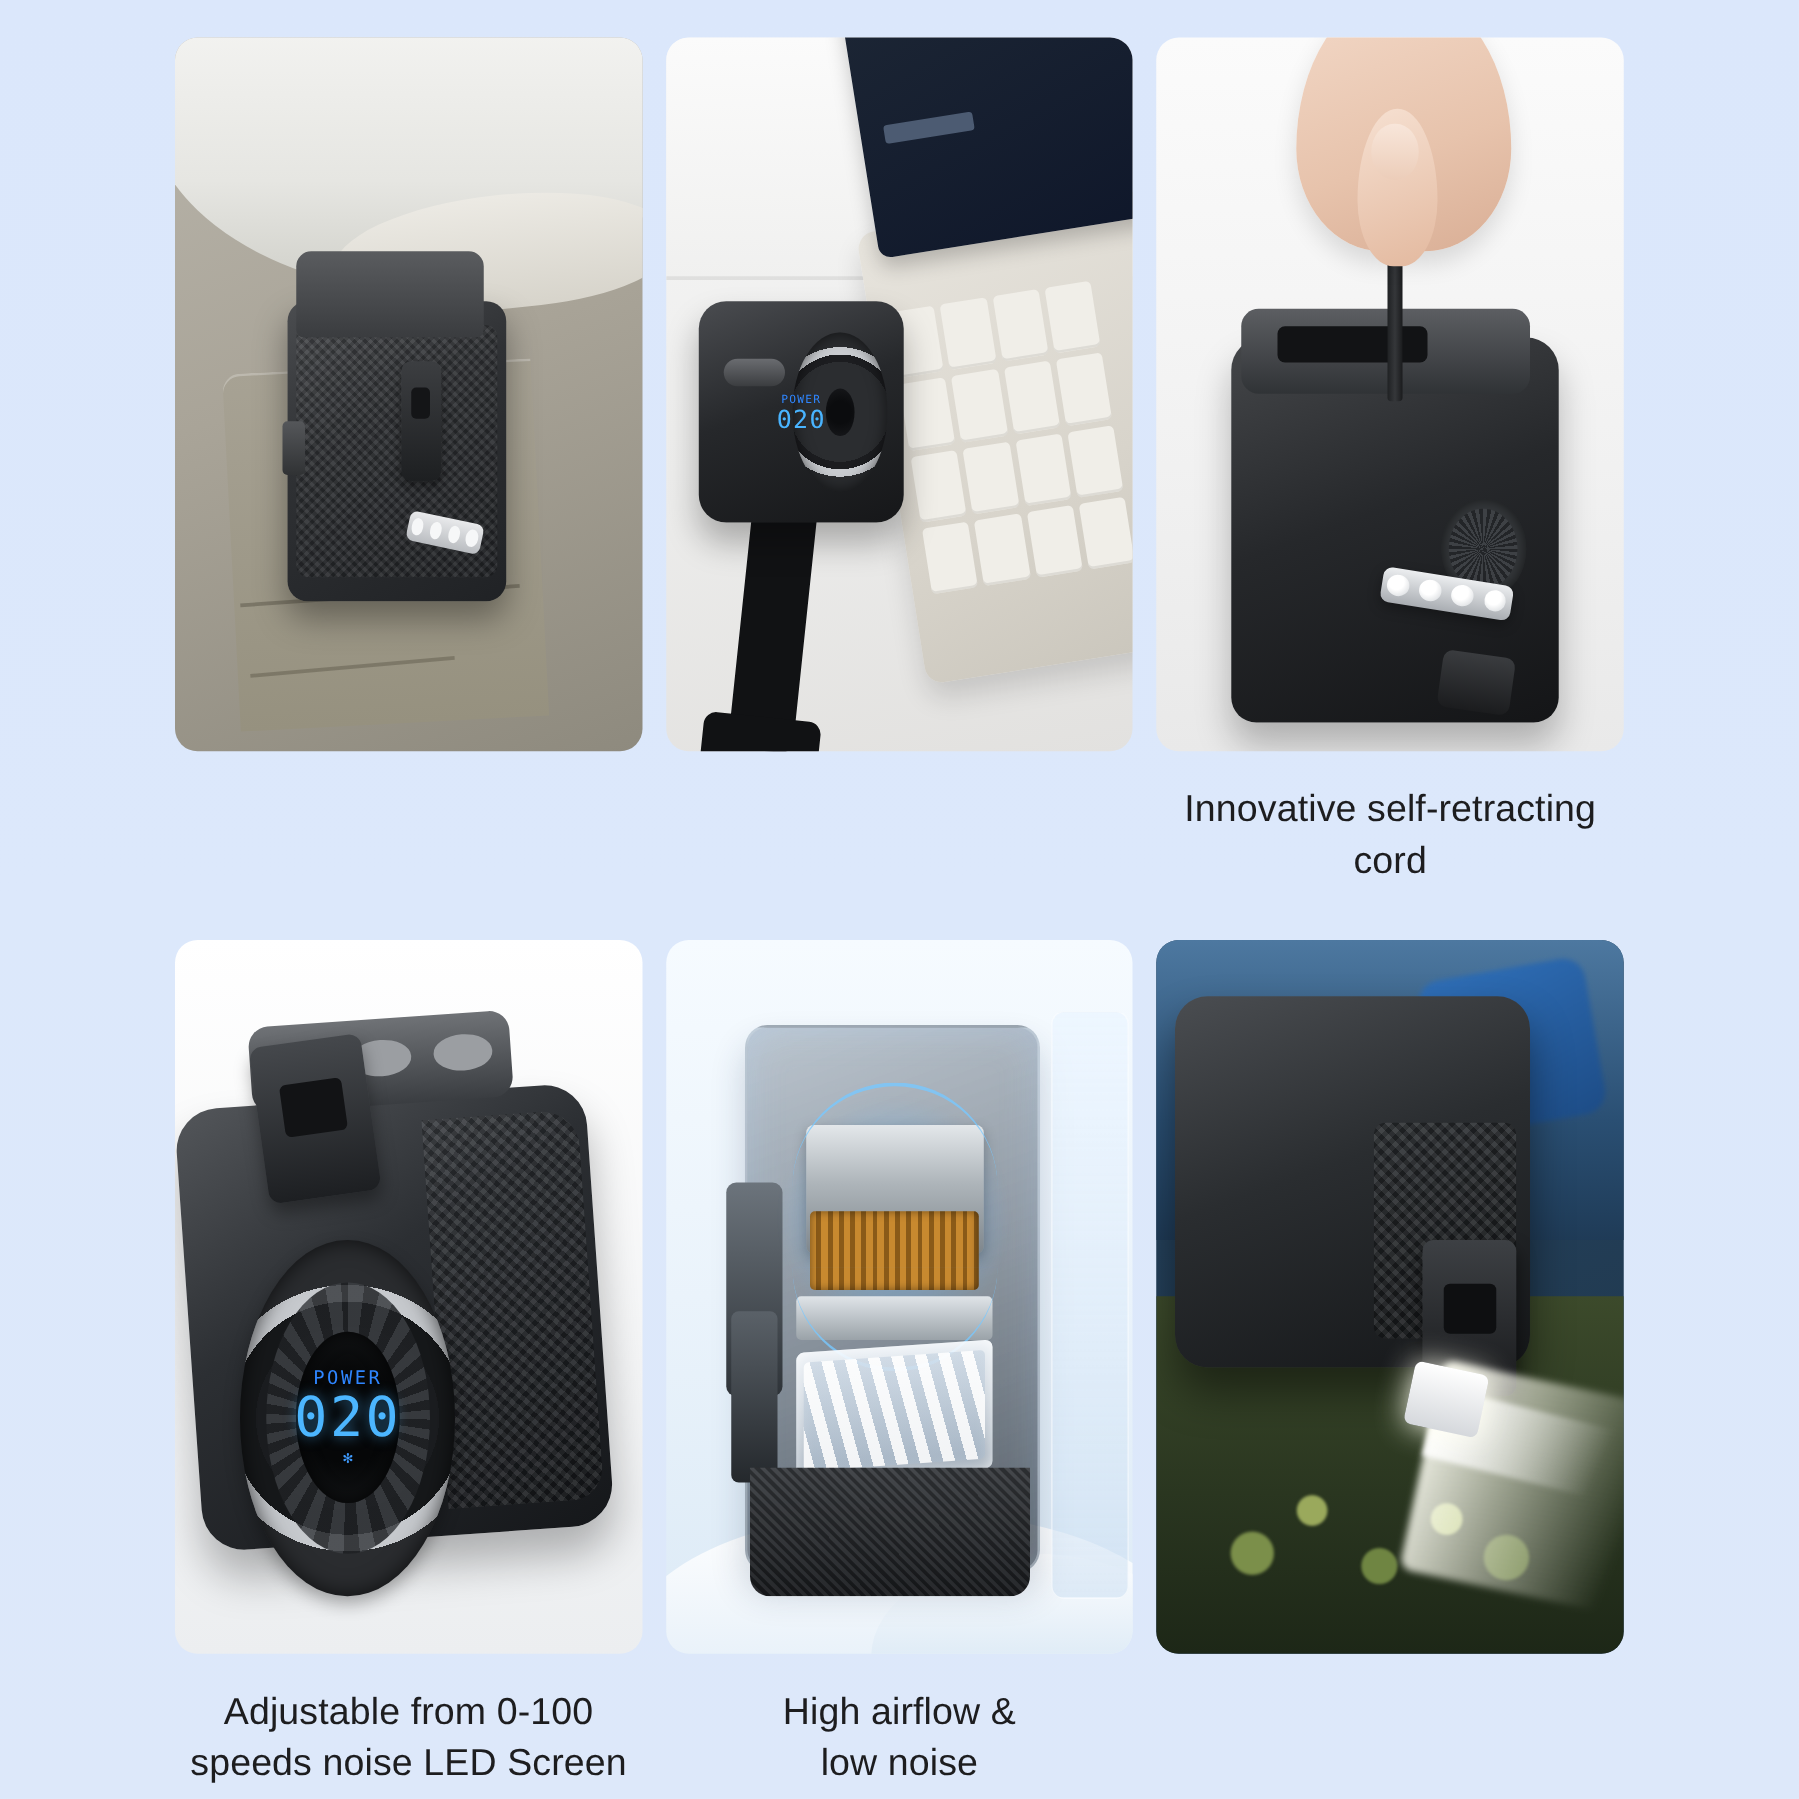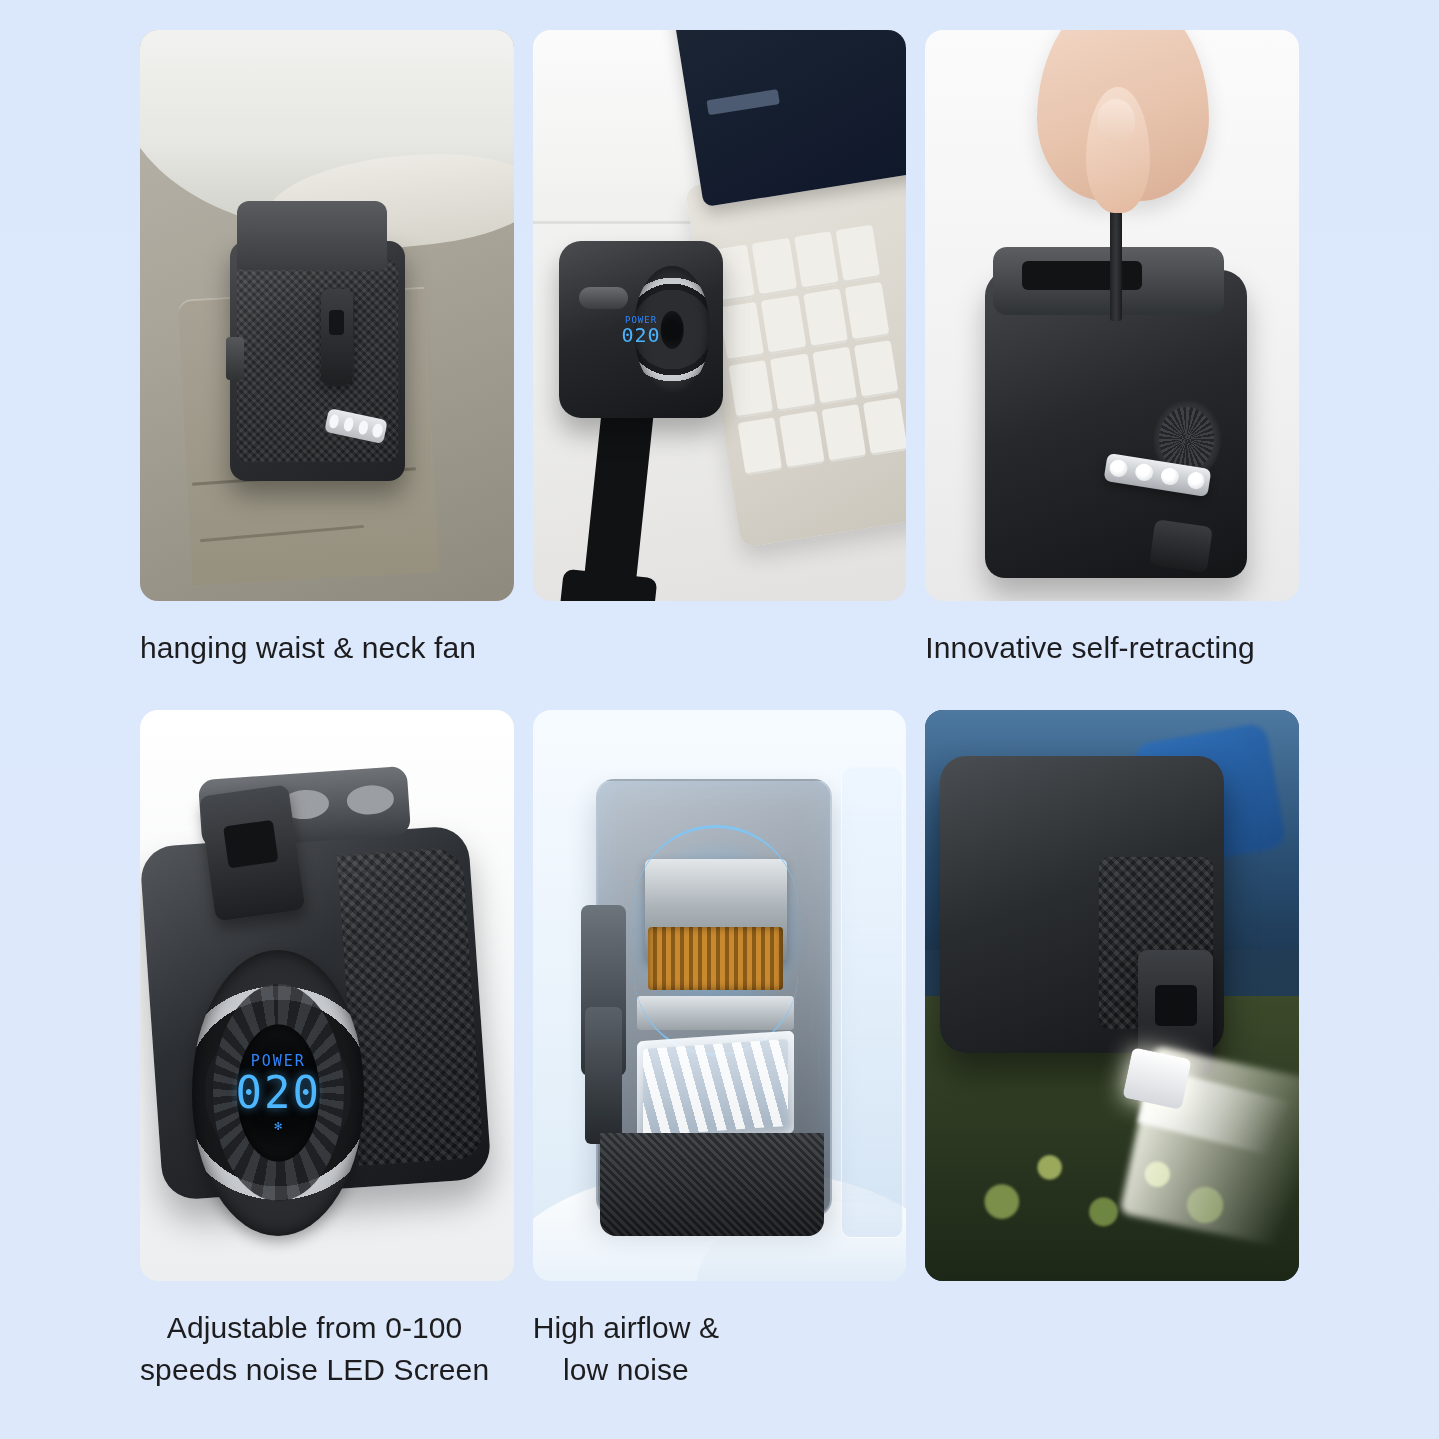--- a/index.html
+++ b/index.html
@@ -26,21 +26,21 @@
     grid-template-columns: repeat(3, 1fr);
     column-gap: 19px;
     row-gap: 0px;
   }
   .row-gap {
     height: 42px;
   }
   .cell {
     display: flex;
     flex-direction: column;
-    align-items: flex-start;
+    align-items: center;
   }
   .photo {
     width: 100%;
     height: 571px;
     border-radius: 18px;
     overflow: hidden;
     position: relative;
     background: #f2f3f5;
   }
   .caption {
@@ -505,21 +505,20 @@
           <div class="p1-leds">
             <i></i>
             <i></i>
             <i></i>
             <i></i>
           </div>
         </div>
         <div class="p1-fan-top"></div>
       </div>
       <div class="caption">
-        <div>hanging waist &amp; neck fan</div>
       </div>
     </div>
 
     <div class="cell">
       <div class="photo p2-bg">
         <div class="p2-wall"></div>
         <div class="p2-laptop"></div>
         <div class="p2-screen"></div>
         <div class="p2-keys">
           <span></span>
@@ -568,20 +567,21 @@
         <div class="p3-top"></div>
         <div class="p3-slot"></div>
         <div class="p3-cord"></div>
         <div class="p3-plug"></div>
         <div class="p3-hand"></div>
         <div class="p3-finger"></div>
         <div class="p3-nail"></div>
       </div>
       <div class="caption">
         <div>Innovative self-retracting</div>
+        <div>cord</div>
       </div>
     </div>
   </div>
 
   <div class="row-gap"></div>
 
   <div class="grid">
 
     <div class="cell">
       <div class="photo p4-bg">

